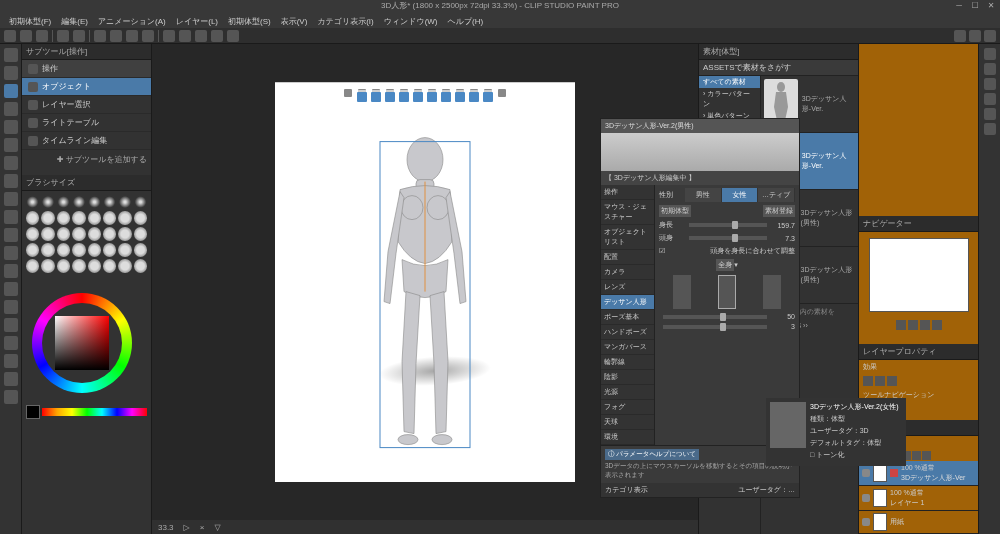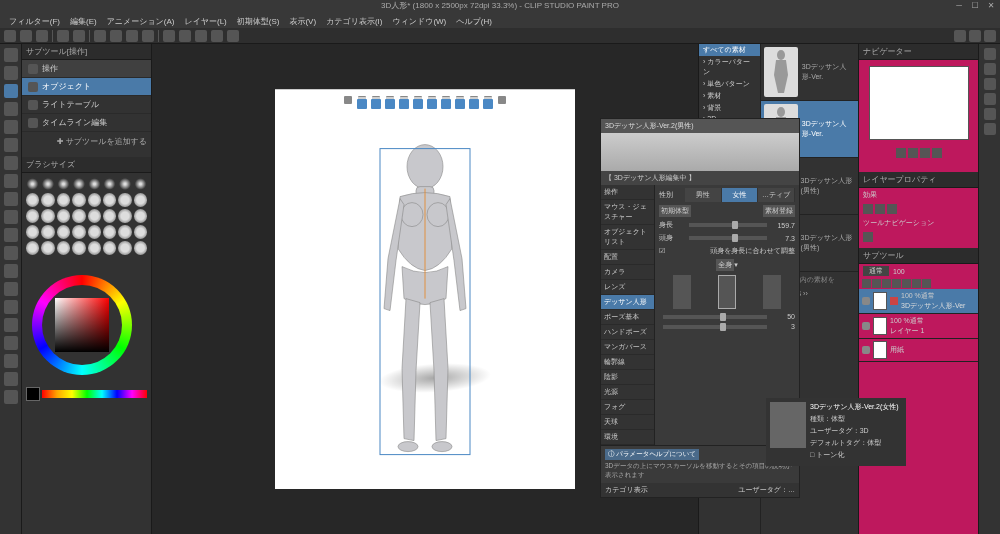--- a/index.html
+++ b/index.html
@@ -54,21 +54,21 @@
 .obj-toolbar { position: absolute; top: 8px; left: 50%; transform: translateX(-50%); display: flex; gap: 4px; background: rgba(255,255,255,0.6); padding: 2px; }
 .obj-toolbar .i { width: 10px; height: 10px; background: #4a88c4; border-radius: 1px; }
 .shadow { position: absolute; left: 35%; bottom: 24%; width: 110px; height: 30px; background: radial-gradient(ellipse, rgba(0,0,0,0.35), transparent 70%); transform: skewX(-40deg); }
 .canvas-bottom { height: 20px; background: #fff; border-top: 1px solid #ccc; display: flex; justify-content: center; align-items: center; gap: 6px; }
 .canvas-bottom .i { width: 8px; height: 8px; background: #888; border-radius: 1px; }
 
 .statusbar { height: 14px; background: #303030; display: flex; align-items: center; padding: 0 6px; gap: 10px; font-size: 8px; color: #aaa; }
 
 
 .rightcol { width: 160px; background: #323232; border-left: 1px solid #1a1a1a; display: flex; flex-direction: column; }
-.rightcol2 { width: 120px; background: #be185d; border-left: 1px solid #1a1a1a; display: flex; flex-direction: column; }
+.rightcol2 { width: 120px; background: #a16207; border-left: 1px solid #1a1a1a; display: flex; flex-direction: column; justify-content: flex-end; }
 .rightcol3 { width: 22px; background: #333; border-left: 1px solid #1a1a1a; display: flex; flex-direction: column; align-items: center; padding-top: 4px; gap: 3px; }
 .rightcol3 .iconb { width: 12px; height: 12px; background: #555; border-radius: 2px; }
 
 .material-item { display: flex; gap: 4px; padding: 3px; border-bottom: 1px solid #222; align-items: center; }
 .material-thumb { width: 42px; height: 50px; background: #ddd; border-radius: 2px; display: flex; align-items: center; justify-content: center; overflow: hidden; }
 .material-thumb svg { width: 30px; height: 46px; }
 .material-label { font-size: 7px; color: #aaa; }
 
 .navthumb { width: 100px; height: 74px; background: #fff; margin: 6px auto; border: 1px solid #555; }
 .layerpanel .layer { display: flex; align-items: center; gap: 3px; padding: 2px 3px; border-bottom: 1px solid #222; font-size: 7px; }
@@ -118,21 +118,21 @@
 <div class="titlebar">
   <span>3D人形* (1800 x 2500px 72dpi 33.3%) - CLIP STUDIO PAINT PRO</span>
   <div class="wincontrols">
     <span>─</span>
     <span>☐</span>
     <span>✕</span>
   </div>
 </div>
 
 <div class="menubar">
-  <span>フィルター(F)</span>
+  <span>初期体型(F)</span>
   <span>編集(E)</span>
   <span>アニメーション(A)</span>
   <span>レイヤー(L)</span>
   <span>初期体型(S)</span>
   <span>表示(V)</span>
   <span>カテゴリ表示(I)</span>
   <span>ウィンドウ(W)</span>
   <span>ヘルプ(H)</span>
 </div>
 
@@ -188,20 +188,24 @@
 
   <div class="subtools">
     <div class="panel-head">サブツール[操作]</div>
     <div class="item" style="background:#404040">
       <span class="ico"></span>
       <span>操作</span>
     </div>
     <div class="item active">
       <span class="ico"></span>
       <span>オブジェクト</span>
+    </div>
+    <div class="item">
+      <span class="ico"></span>
+      <span>レイヤー選択</span>
     </div>
     <div class="item">
       <span class="ico"></span>
       <span>ライトテーブル</span>
     </div>
     <div class="item">
       <span class="ico"></span>
       <span>タイムライン編集</span>
     </div>
     <div class="add">✚ サブツールを追加する</div>
@@ -315,23 +319,31 @@
           <div class="i"></div>
           <div class="i"></div>
           <div class="i"></div>
           <div class="i"></div>
           <div class="i"></div>
           <div class="i"></div>
           <div class="i"></div>
         </div>
       </div>
     </div>
+    <div class="statusbar">
+      <span>33.3</span>
+      <span>▷</span>
+      <span>×</span>
+      <span>▽</span>
+    </div>
   </div>
 
   <div class="rightcol">
+    <div class="panel-head">素材[体型]</div>
+    <div style="padding:2px 4px;background:#3a3a3a;border-bottom:1px solid #222">ASSETSで素材をさがす</div>
     <div style="display:flex;flex:1;overflow:hidden">
       <div class="mattree" style="width:62px;border-right:1px solid #222">
         <div class="sel">すべての素材</div>
         <div class="chev">カラーパターン</div>
         <div class="chev">単色パターン</div>
         <div class="chev">素材</div>
         <div class="chev">背景</div>
         <div class="chev">3D</div>
       </div>
       <div style="flex:1;overflow:auto">

